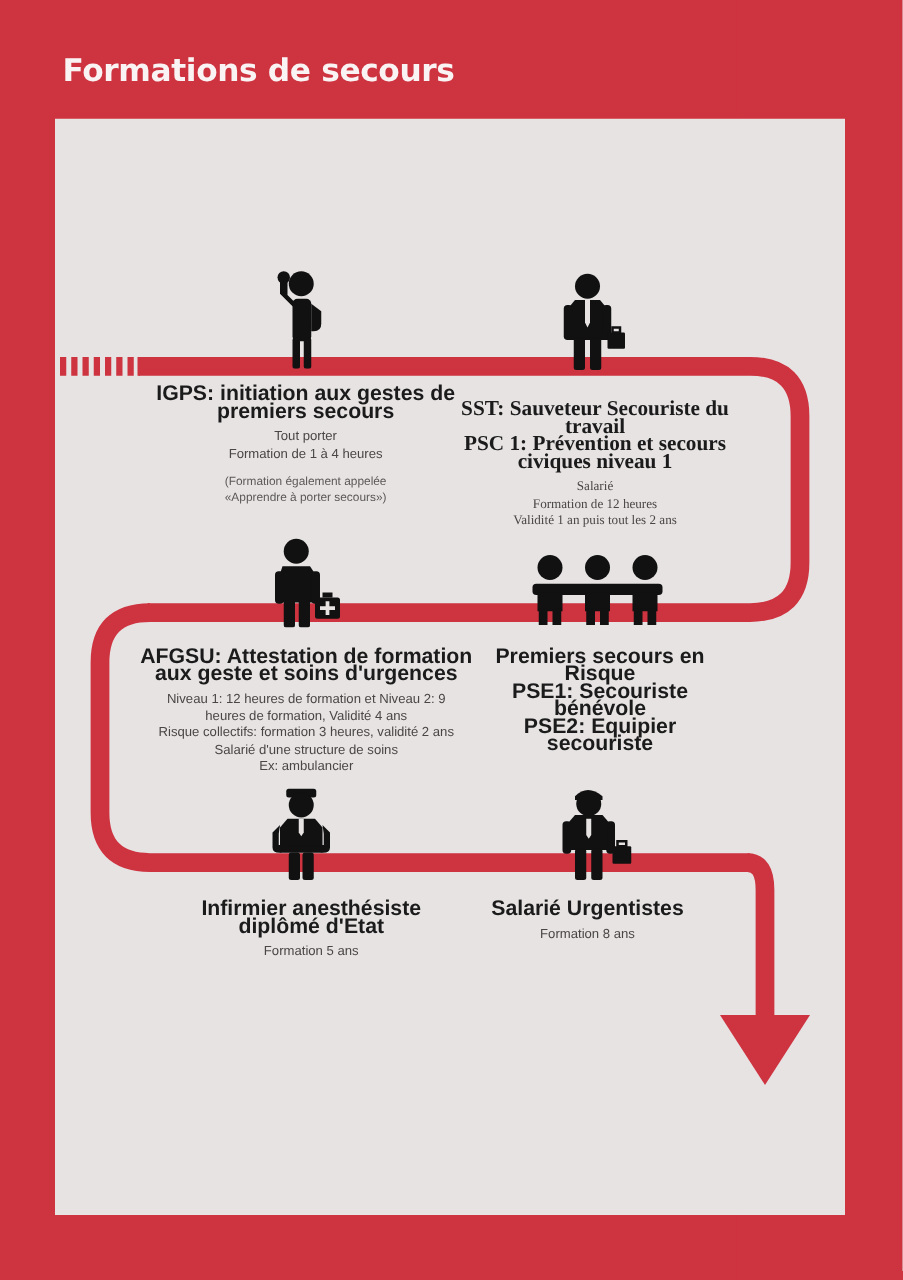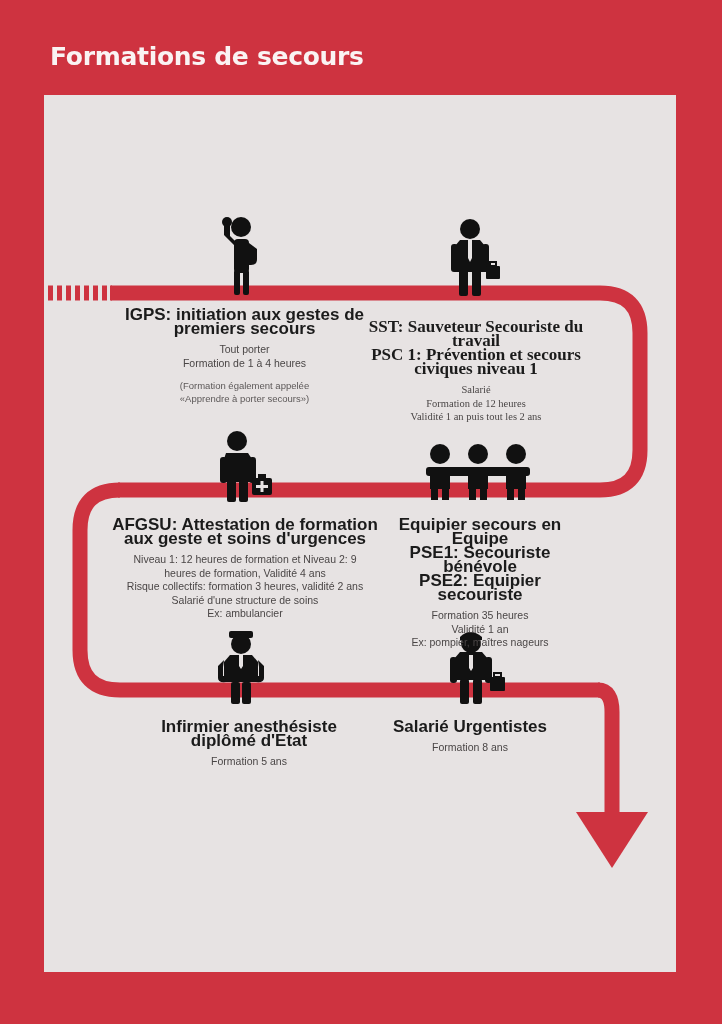--- a/index.html
+++ b/index.html
@@ -244,29 +244,24 @@
       <span>Niveau 1: 12 heures de formation et Niveau 2: 9</span><br>
       <span>heures de formation, Validité 4 ans</span><br>
       <span>Risque collectifs: formation 3 heures, validité 2 ans</span><br>
       <span>Salarié d'une structure de soins</span><br>
       <span>Ex: ambulancier</span>
     </div>
   </div>
 
   <div class="block" style="left:382px; top:518px; width:196px;">
     <div class="title">
-      <span>Equipier secours en Equipe</span><br>
+      <span>Premiers secours en Risque</span><br>
       <span>PSE1: Secouriste bénévole</span><br>
       <span>PSE2: Equipier secouriste</span>
     </div>
-    <div class="body">
-      <span>Formation 35 heures</span><br>
-      <span>Validité 1 an</span><br>
-      <span>Ex: pompier, maîtres nageurs</span>
-    </div>
   </div>
 
   <div class="block" style="left:158px; top:720px; width:182px;">
     <div class="title">
       <span>Infirmier anesthésiste</span><br>
       <span>diplômé d'Etat</span>
     </div>
     <div class="body">
       <span>Formation 5 ans</span>
     </div>

